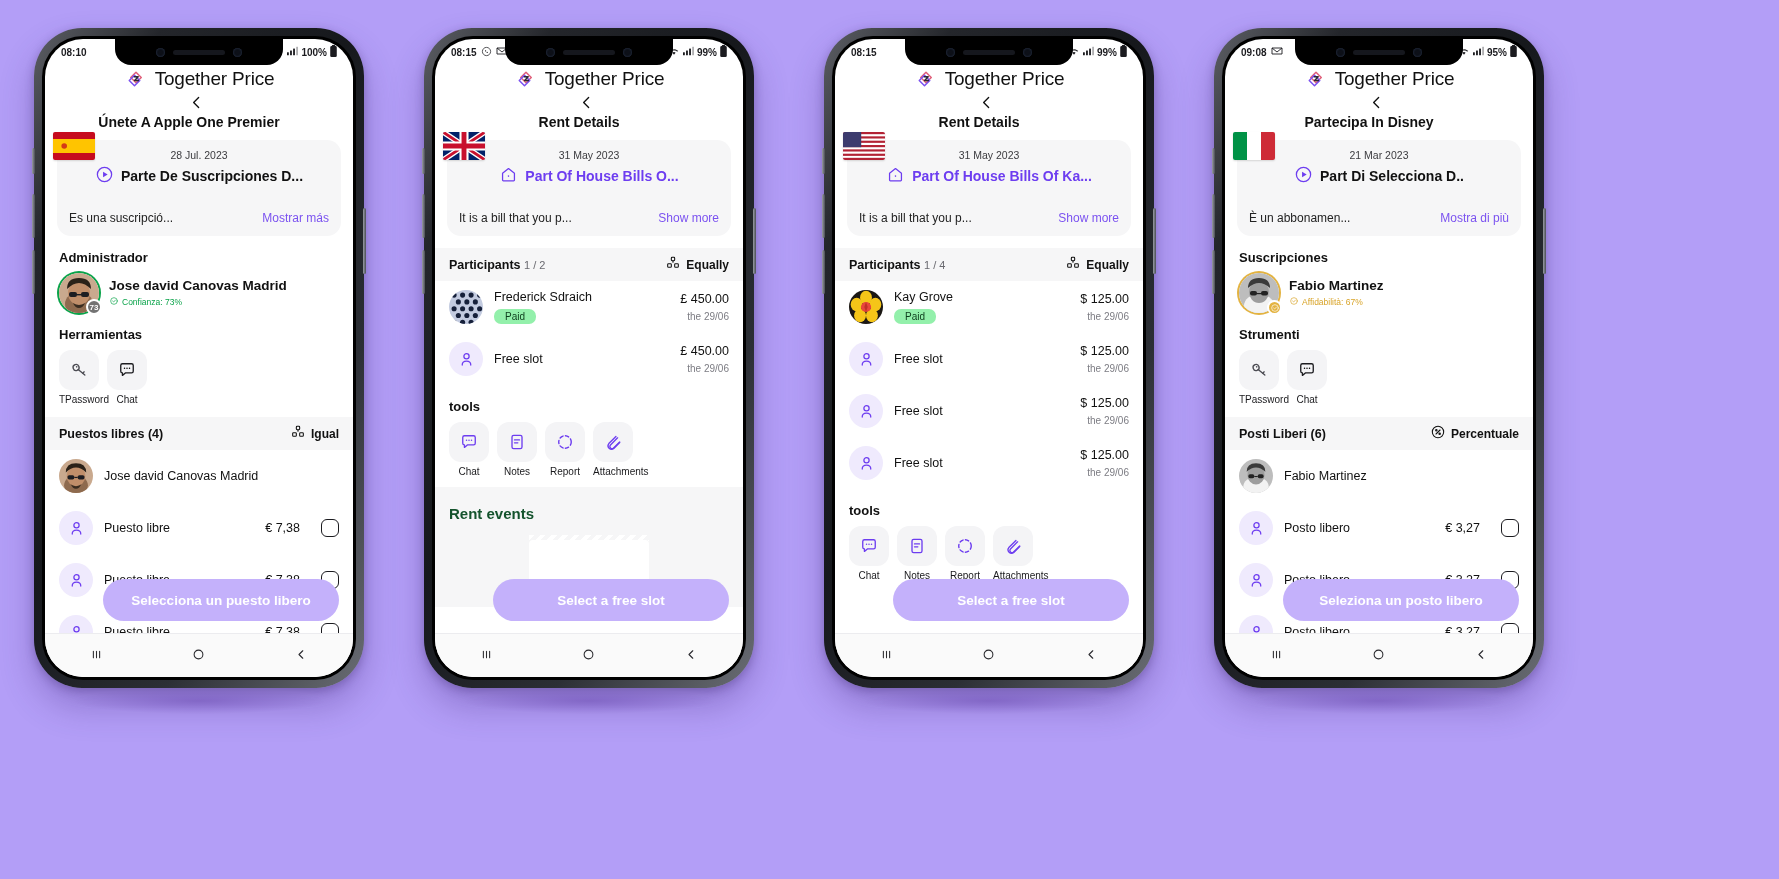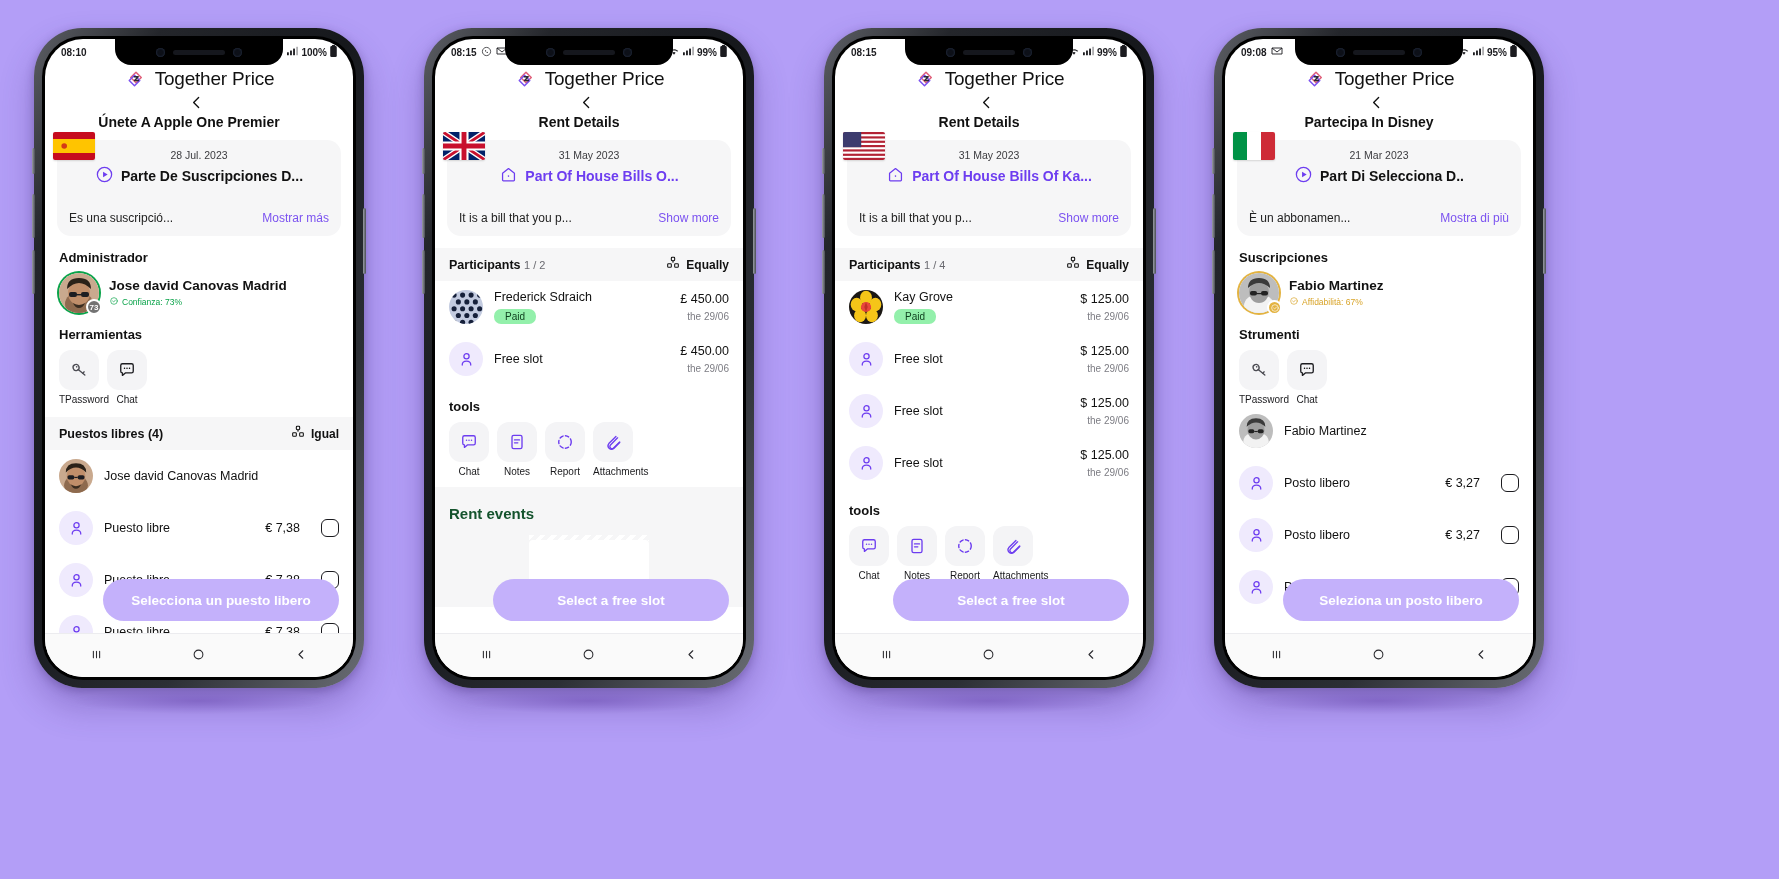--- a/index.html
+++ b/index.html
@@ -965,20 +965,32 @@
                     <circle cx="9" cy="10" r=".9" fill="currentColor" stroke="none"></circle>
                     <circle cx="12" cy="10" r=".9" fill="currentColor" stroke="none"></circle>
                     <circle cx="15" cy="10" r=".9" fill="currentColor" stroke="none"></circle>
                   </svg>
                 </div>
       <div class="tool-label">Chat</div>
     </div>
             </div>
   </div>
   <div>
+    <div class="list-head">
+      <span class="list-head-l">Posti Liberi (6)</span>
+      <span class="list-head-r">
+        <span><svg viewBox="0 0 24 24" width="16" height="16" fill="none" stroke="#111" stroke-width="1.6" stroke-linecap="round" stroke-linejoin="round">
+                    <circle cx="12" cy="12" r="8.5"></circle>
+                    <line x1="9" y1="15" x2="15" y2="9"></line>
+                    <circle cx="9.5" cy="9.5" r="1.1"></circle>
+                    <circle cx="14.5" cy="14.5" r="1.1"></circle>
+                  </svg></span>
+        <span>Percentuale</span>
+      </span>
+    </div>
     <div class="prow">
               <span class="avatar" style="width:34px;height:34px">
                 <span class="pic"><svg viewBox="0 0 40 40" width="100%" height="100%">
                     <rect width="40" height="40" fill="#bdbdbd"></rect>
                     <ellipse cx="20" cy="33" rx="15" ry="12" fill="#f2f2f2"></ellipse>
                     <ellipse cx="20" cy="19" rx="10" ry="11" fill="#9d9d9d"></ellipse>
                     <path d="M9 15 q11 -10 22 0 q0 -10 -11 -10 q-11 0 -11 10" fill="#3a3a3a"></path>
                     <rect x="11" y="18" width="7" height="4.5" rx="2" fill="#222"></rect>
                     <rect x="22" y="18" width="7" height="4.5" rx="2" fill="#222"></rect>
                     <rect x="18" y="20" width="4" height="1.2" fill="#222"></rect>

